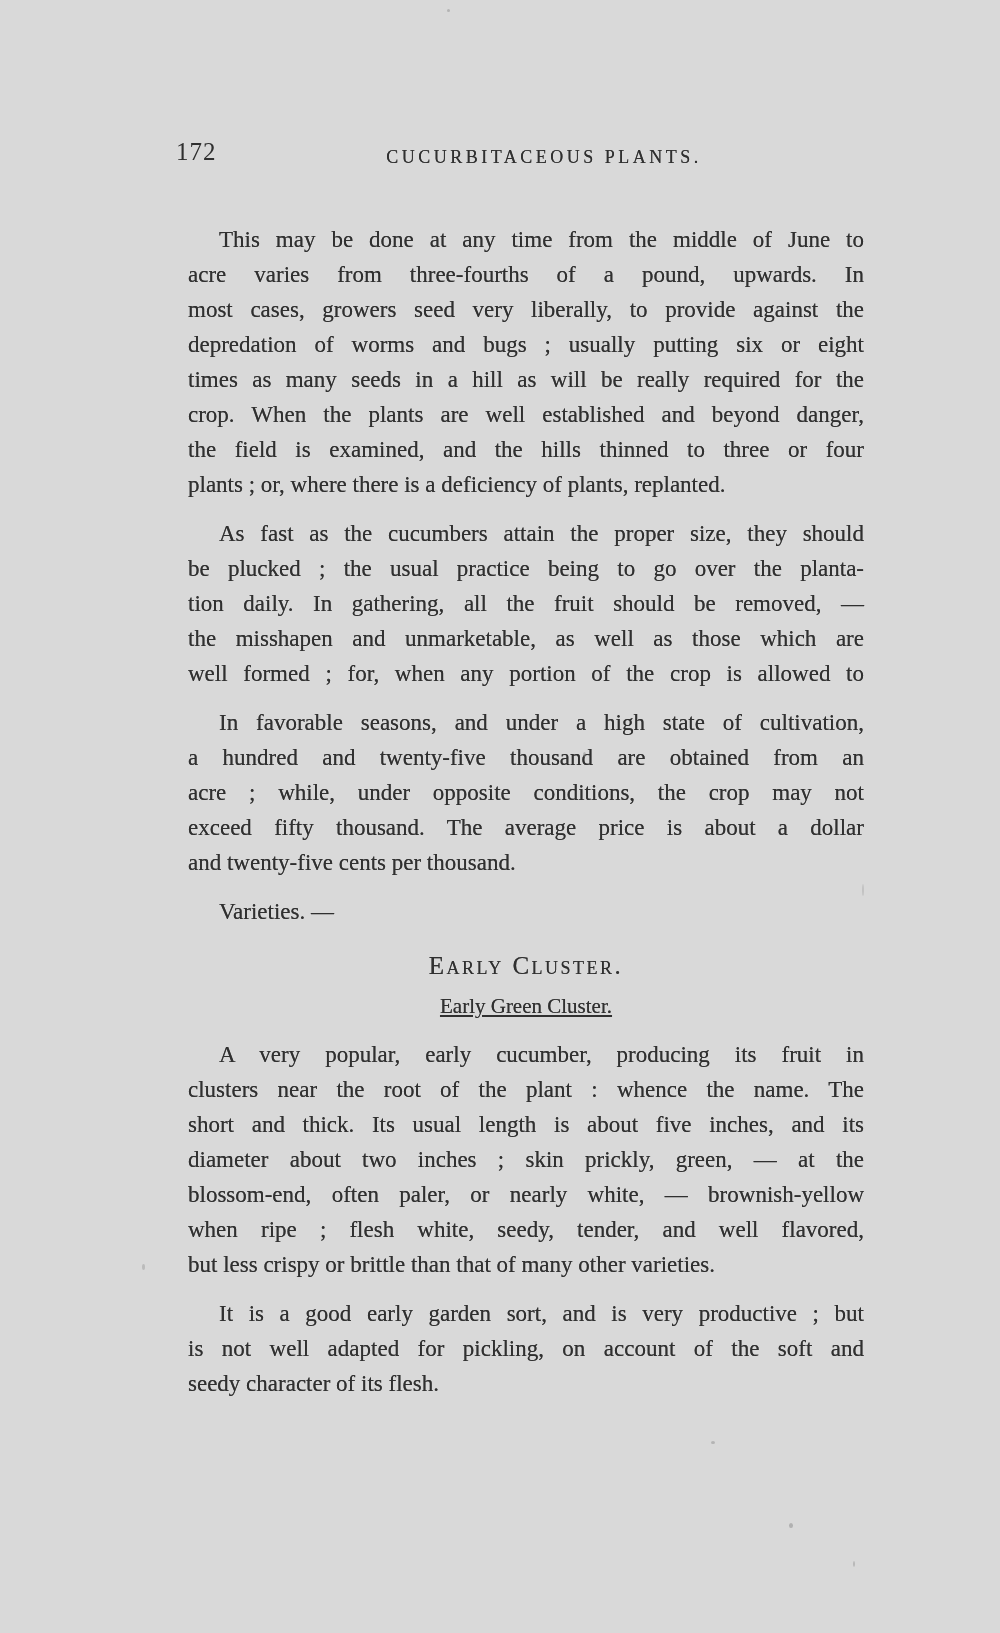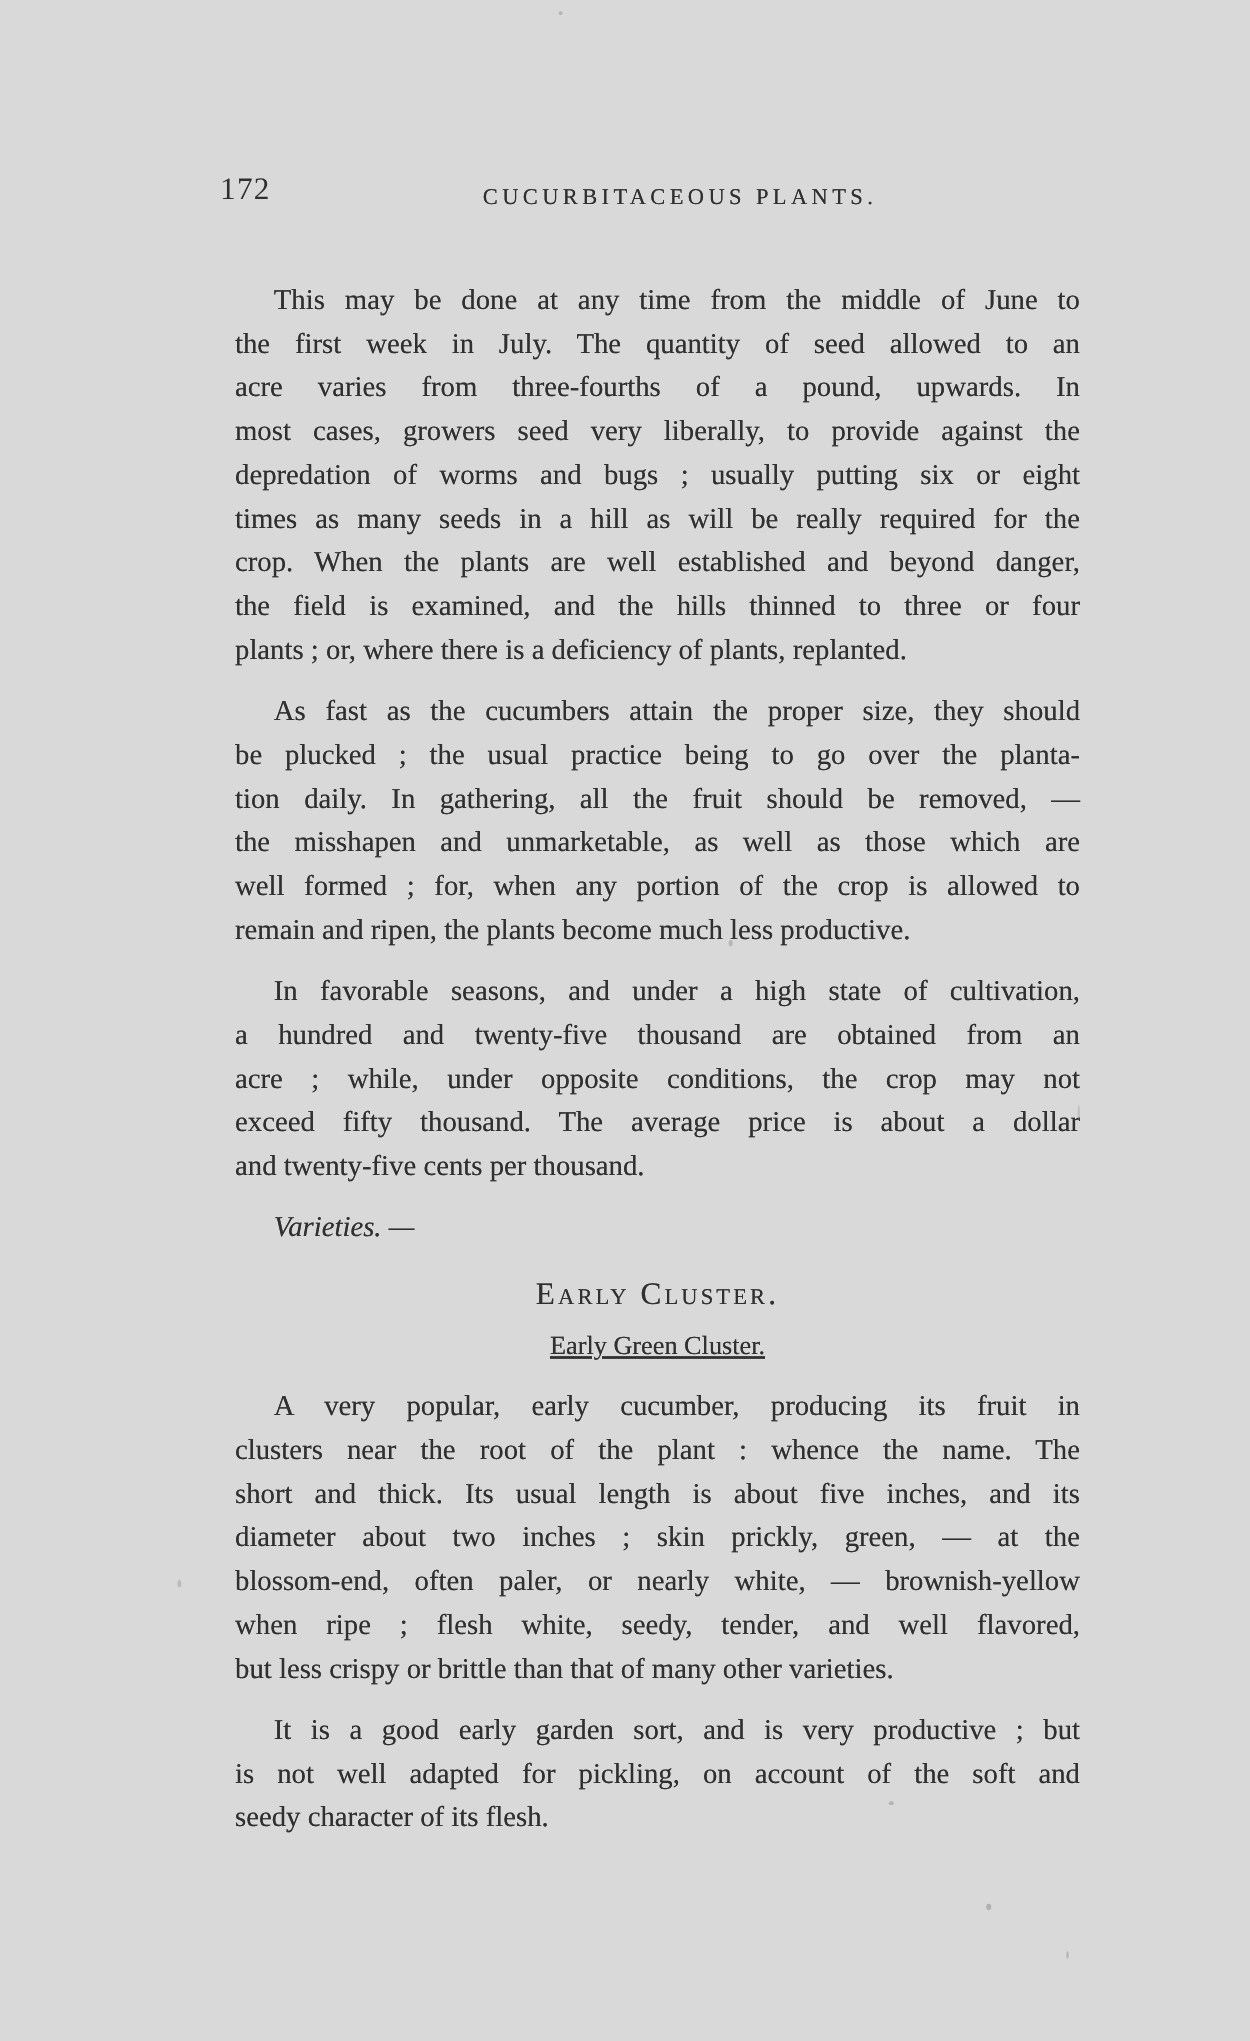--- a/index.html
+++ b/index.html
@@ -63,21 +63,21 @@
   .line {
     text-align: justify;
     text-align-last: justify;
     white-space: nowrap;
   }
   .line.line-last {
     text-align-last: left;
     white-space: normal;
   }
   .line.line-first { text-indent: 31px; }
-  .para-italic .line { font-style: italic; }
+  .para-italic .line { }
   
   .variety-heading {
     margin: 20px 0 0 0;
     font-weight: normal;
     font-size: 25px;
     line-height: 34px;
     text-align: center;
     font-variant: small-caps;
     letter-spacing: 2.5px;
   }
@@ -104,36 +104,34 @@
   <header class="running-head">
     <span class="folio">172</span>
     <span class="head-title">CUCURBITACEOUS PLANTS.</span>
   </header>
 
   <main class="text-block">
 
     <section class="intro-paragraphs">
         <div class="para">
           <div class="line line-first">This may be done at any time from the middle of June to</div>
-          <div class="line">the first week in July. The quantity of seed allowed to an</div>
           <div class="line">acre varies from three-fourths of a pound, upwards. In</div>
           <div class="line">most cases, growers seed very liberally, to provide against the</div>
           <div class="line">depredation of worms and bugs ; usually putting six or eight</div>
           <div class="line">times as many seeds in a hill as will be really required for the</div>
           <div class="line">crop. When the plants are well established and beyond danger,</div>
           <div class="line">the field is examined, and the hills thinned to three or four</div>
           <div class="line line-last">plants ; or, where there is a deficiency of plants, replanted.</div>
         </div>
         <div class="para">
           <div class="line line-first">As fast as the cucumbers attain the proper size, they should</div>
           <div class="line">be plucked ; the usual practice being to go over the planta-</div>
           <div class="line">tion daily. In gathering, all the fruit should be removed, —</div>
           <div class="line">the misshapen and unmarketable, as well as those which are</div>
           <div class="line">well formed ; for, when any portion of the crop is allowed to</div>
-          <div class="line line-last">remain and ripen, the plants become much less productive.</div>
         </div>
         <div class="para">
           <div class="line line-first">In favorable seasons, and under a high state of cultivation,</div>
           <div class="line">a hundred and twenty-five thousand are obtained from an</div>
           <div class="line">acre ; while, under opposite conditions, the crop may not</div>
           <div class="line">exceed fifty thousand. The average price is about a dollar</div>
           <div class="line line-last">and twenty-five cents per thousand.</div>
         </div>
         <div class="para para-italic">
           <div class="line line-first line-last">Varieties. —</div>

